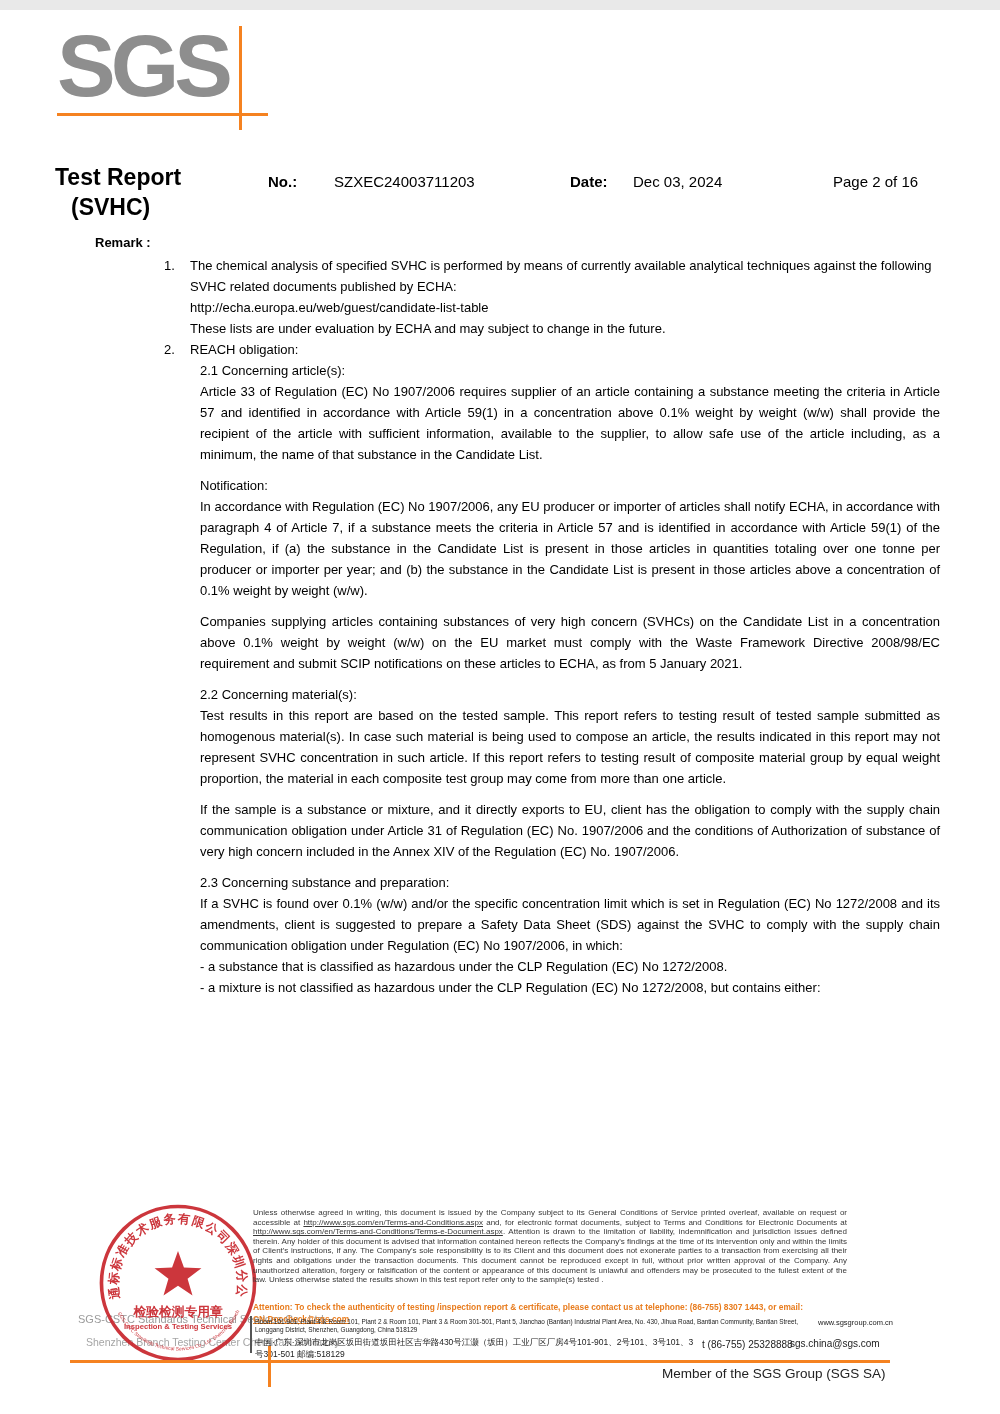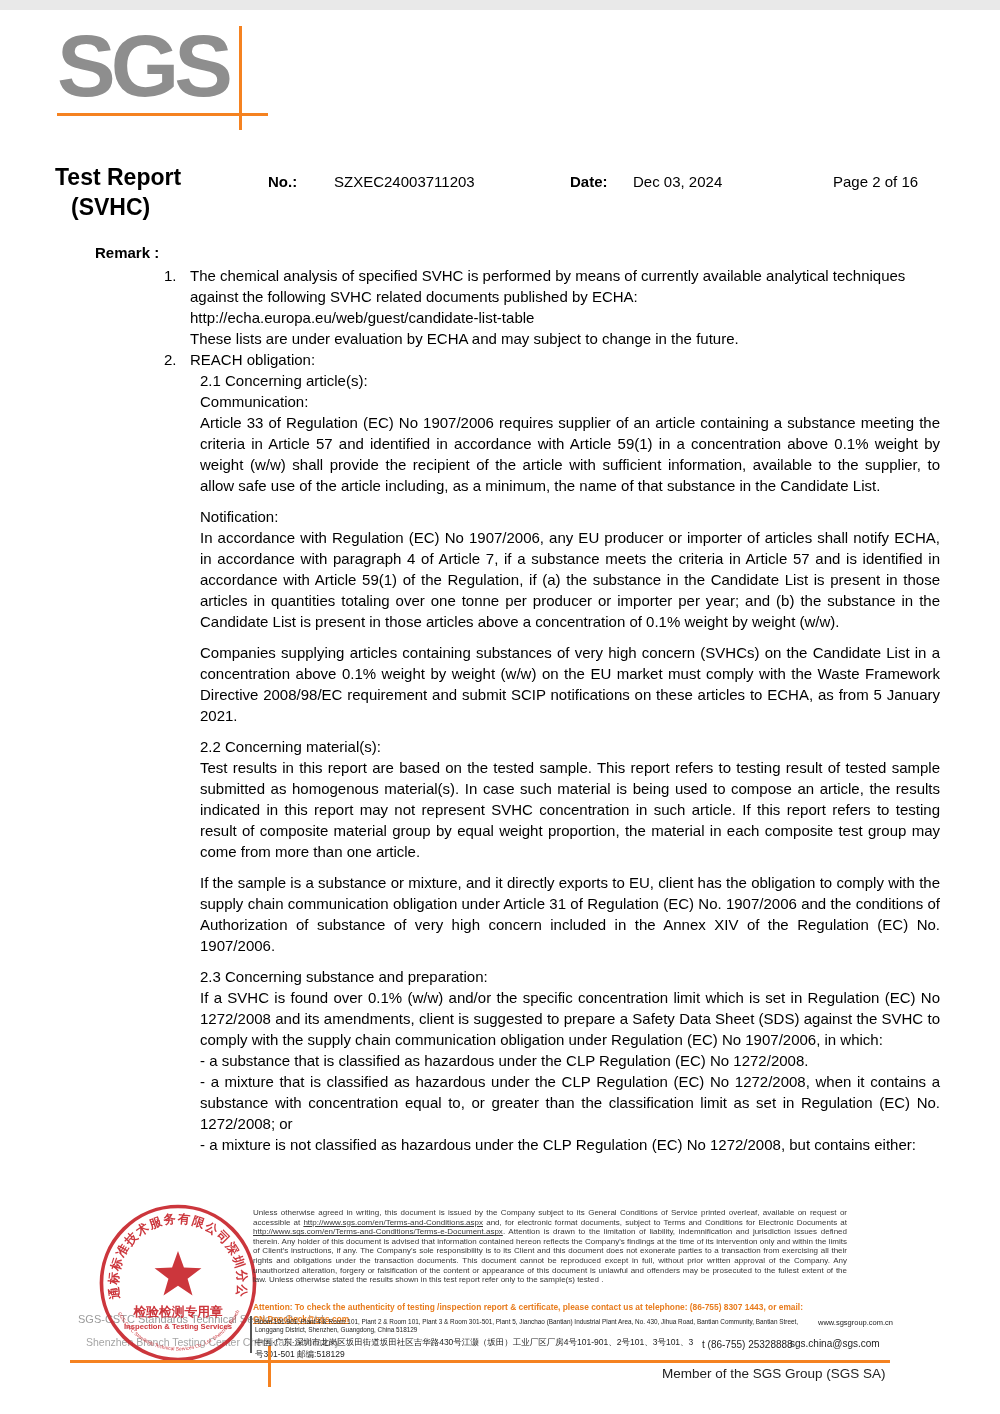--- a/index.html
+++ b/index.html
@@ -15,21 +15,21 @@
   .title .t2{padding-left:16px;}
   .hlab{position:absolute;font-size:15px;font-weight:bold;}
   .hval{position:absolute;font-size:15px;}
   .no-label{left:268px;top:163px;}
   .no-value{left:334px;top:163px;}
   .date-label{left:570px;top:163px;}
   .date-value{left:633px;top:163px;}
   .page-info{left:833px;top:163px;}
 
   
-  .remark{position:absolute;left:95px;top:232px;width:845px;font-size:15px;line-height:21px;}
+  .remark{position:absolute;left:95px;top:222px;width:845px;font-size:13px;line-height:21px;}
   .remark-label{font-weight:bold;margin-bottom:2px;}
   .r-item{display:flex;}
   .r-num{flex:0 0 26px;margin-left:69px;}
   .r-body{width:748px;}
   .blocks{margin-left:105px;width:740px;}
   .para{text-align:justify;}
   .mt{margin-top:10px;}
 
   
   .stamp{position:absolute;left:96px;top:1191px;width:164px;height:164px;opacity:.92;}
@@ -85,32 +85,30 @@
 
     <div class="r-item">
       <span class="r-num">2.</span>
       <div class="r-body">
         <div>REACH obligation:</div>
       </div>
     </div>
 
     <div class="blocks">
       <div>2.1 Concerning article(s):</div>
-      <div>Communication:</div>
       <div class="para">Article 33 of Regulation (EC) No 1907/2006 requires supplier of an article containing a substance meeting the criteria in Article 57 and identified in accordance with Article 59(1) in a concentration above 0.1% weight by weight (w/w) shall provide the recipient of the article with sufficient information, available to the supplier, to allow safe use of the article including, as a minimum, the name of that substance in the Candidate List.</div>
       <div class="mt">Notification:</div>
       <div class="para">In accordance with Regulation (EC) No 1907/2006, any EU producer or importer of articles shall notify ECHA, in accordance with paragraph 4 of Article 7, if a substance meets the criteria in Article 57 and is identified in accordance with Article 59(1) of the Regulation, if (a) the substance in the Candidate List is present in those articles in quantities totaling over one tonne per producer or importer per year; and (b) the substance in the Candidate List is present in those articles above a concentration of 0.1% weight by weight (w/w).</div>
       <div class="para mt">Companies supplying articles containing substances of very high concern (SVHCs) on the Candidate List in a concentration above 0.1% weight by weight (w/w) on the EU market must comply with the Waste Framework Directive 2008/98/EC requirement and submit SCIP notifications on these articles to ECHA, as from 5 January 2021.</div>
       <div class="mt">2.2 Concerning material(s):</div>
       <div class="para">Test results in this report are based on the tested sample. This report refers to testing result of tested sample submitted as homogenous material(s). In case such material is being used to compose an article, the results indicated in this report may not represent SVHC concentration in such article. If this report refers to testing result of composite material group by equal weight proportion, the material in each composite test group may come from more than one article.</div>
       <div class="para mt">If the sample is a substance or mixture, and it directly exports to EU, client has the obligation to comply with the supply chain communication obligation under Article 31 of Regulation (EC) No. 1907/2006 and the conditions of Authorization of substance of very high concern included in the Annex XIV of the Regulation (EC) No. 1907/2006.</div>
       <div class="mt">2.3 Concerning substance and preparation:</div>
       <div class="para">If a SVHC is found over 0.1% (w/w) and/or the specific concentration limit which is set in Regulation (EC) No 1272/2008 and its amendments, client is suggested to prepare a Safety Data Sheet (SDS) against the SVHC to comply with the supply chain communication obligation under Regulation (EC) No 1907/2006, in which:</div>
       <div class="para">- a substance that is classified as hazardous under the CLP Regulation (EC) No 1272/2008.</div>
-      <div class="para">- a mixture that is classified as hazardous under the CLP Regulation (EC) No 1272/2008, when it contains a substance with concentration equal to, or greater than the classification limit as set in Regulation (EC) No. 1272/2008; or</div>
       <div class="para">- a mixture is not classified as hazardous under the CLP Regulation (EC) No 1272/2008, but contains either:</div>
     </div>
   </div>
 
   <div class="company1">SGS-CSTC Standards Technical Services Co., Ltd.</div>
   <div class="company2">Shenzhen Branch Testing Center Chemical Laboratory</div>
 
   <svg class="stamp" viewBox="0 0 180 180">
     <defs>
       <path id="arcTop" d="M 28,112.6 A 66,66 0 1 1 152,112.6"></path>

